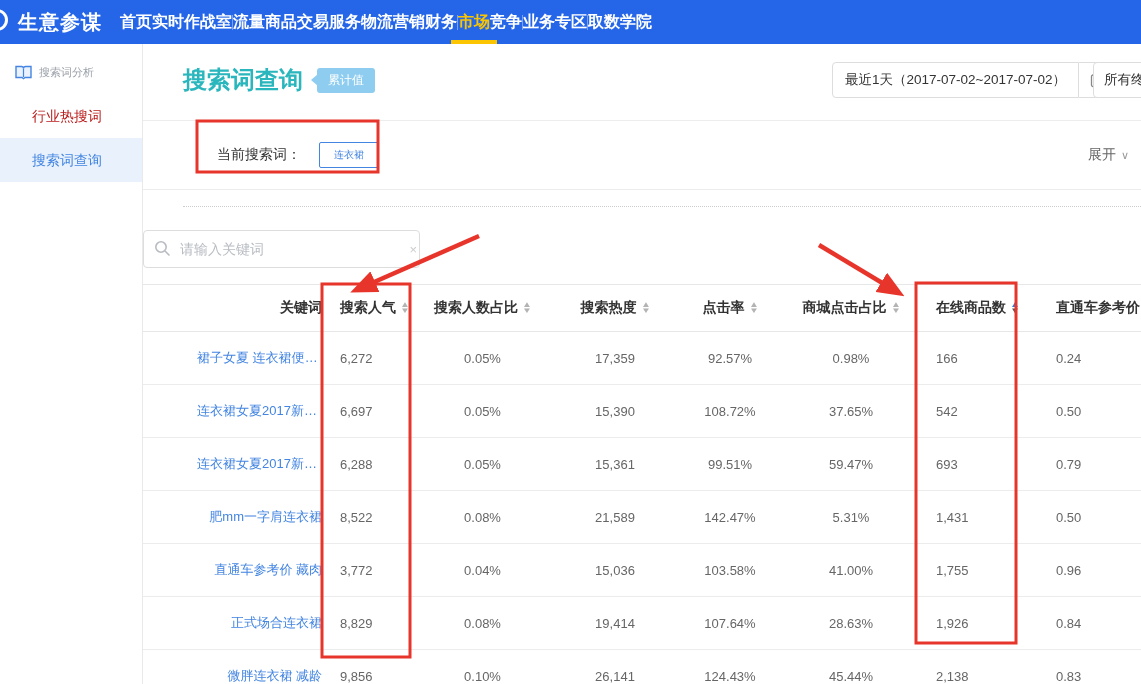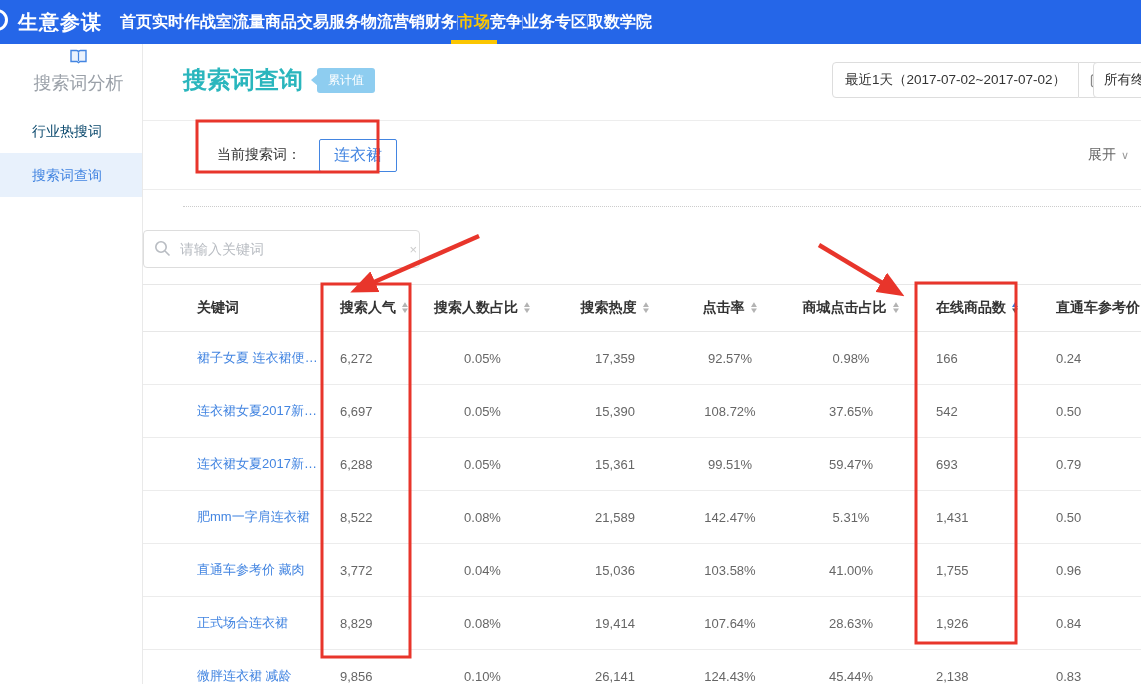--- a/index.html
+++ b/index.html
@@ -18,23 +18,23 @@
   .nav-item { font-size:16px; font-weight:600; cursor:pointer; white-space:nowrap;
     height:44px; display:flex; align-items:center; position:relative; }
   .nav-item.active { color:var(--nav_active,#fbc601); }
   .nav-item.active::after { content:''; position:absolute; left:50%; transform:translateX(-50%);
     bottom:0; width:46px; height:4px; background:var(--nav_active,#fbc601); }
   .nav-divider { width:1px; height:15px; background:rgba(255,255,255,.4); }
 
   
   .layout { display:flex; height:640px; }
   .sidebar { width:143px; flex:0 0 143px; border-right:1px solid #e9e9e9; background:#fff; }
-  .side-section { display:flex; align-items:center; gap:7px; margin:5px 0 14px 15px;
-    color:#9aa0a8; font-size:18px;flex-direction:column; }
-  .side-item { height:44px; line-height:44px; padding-left:32px; font-size:14px; color:#0c4a6e;
+  .side-section { display:flex; align-items:center; gap:7px; margin:21px 0 14px 15px;
+    color:#9aa0a8; font-size:11px; }
+  .side-item { height:44px; line-height:44px; padding-left:32px; font-size:14px; color:#b91c1c;
     cursor:pointer; }
   .side-item.active { background:#e8f1fc; color:var(--link_blue,#4385e1); }
   .main { flex:1; position:relative; }
 
   
   .page-head { position:relative; height:76px; }
   .page-title-wrap { position:absolute; left:40px; top:20px; display:flex; align-items:center; }
   .page-title { font-size:24px; font-weight:bold; color:var(--title_teal,#2ab6bd); }
   .badge { position:relative; margin-left:14px; background:var(--badge_blue,#8ecdf0); color:#fff;
     font-size:12px; padding:4px 11px; border-radius:3px; }
@@ -51,21 +51,21 @@
   .terminal-btn { position:absolute; left:950px; top:18px; height:36px; width:86px;
     border:1px solid #ddd; border-radius:4px; background:#fff; font-size:13.5px; color:#333;
     padding:0 10px; display:flex; align-items:center; cursor:pointer; white-space:nowrap;
     overflow:hidden; }
 
   
   .filter-bar { position:relative; height:70px; border-top:1px solid #ededed;
     border-bottom:1px solid #ededed; display:flex; align-items:center; padding-left:74px; }
   .filter-label { font-size:14px; color:#333; }
   .filter-tag { margin-left:18px; border:1px solid var(--link_blue,#4385e1);
-    color:var(--link_blue,#4385e1); font-size:16px; padding:5px 14px; border-radius:2px;
+    color:var(--link_blue,#4385e1); font-size:10px; padding:5px 14px; border-radius:2px;
     background:#fff; cursor:pointer; }
   .expand-link { position:absolute; right:12px; top:50%; transform:translateY(-50%);
     font-size:14px; color:#666; cursor:pointer; display:flex; align-items:center; gap:5px; }
   .expand-link .chev { font-size:11px; color:#999; }
 
   .dotted-sep { margin:16px 0 0 40px; border-top:1px dotted #ccc; }
 
   
   .search-row { display:flex; margin:23px 4px 0 0; }
   .search-box { position:relative; width:277px; height:38px; }
@@ -76,21 +76,21 @@
   .search-mag { position:absolute; left:11px; top:10px; }
   .search-clear { position:absolute; right:3px; top:50%; transform:translateY(-50%);
     color:#ccc; font-size:13px; cursor:pointer; }
 
   
   table { width:998px; border-collapse:collapse; table-layout:fixed; margin-top:16px; }
   th { height:47px; font-size:14px; font-weight:bold; color:#333;
     border-top:1px solid #e7e7e7; border-bottom:1px solid #e7e7e7; white-space:nowrap; }
   td { height:53px; font-size:13px; color:#666; border-bottom:1px solid #ececec;
     white-space:nowrap; overflow:hidden; text-overflow:ellipsis; }
-  th:nth-child(1), td:nth-child(1) { text-align:left; padding-left:54px; }
+  th:nth-child(1), td:nth-child(1) { text-align:right; padding-left:54px; }
   th:nth-child(2), td:nth-child(2) { text-align:left; padding-left:18px; }
   th:nth-child(3), td:nth-child(3),
   th:nth-child(4), td:nth-child(4),
   th:nth-child(5), td:nth-child(5),
   th:nth-child(6), td:nth-child(6) { text-align:center; }
   th:nth-child(7), td:nth-child(7) { text-align:left; padding-left:19px; }
   th:nth-child(8), td:nth-child(8) { text-align:left; padding-left:40px;border-radius:18px; }
   td.kw { color:var(--link_blue,#4385e1); cursor:pointer; }
   .sort { display:inline-flex; flex-direction:column; vertical-align:middle;
     margin-left:5px; cursor:pointer; }

